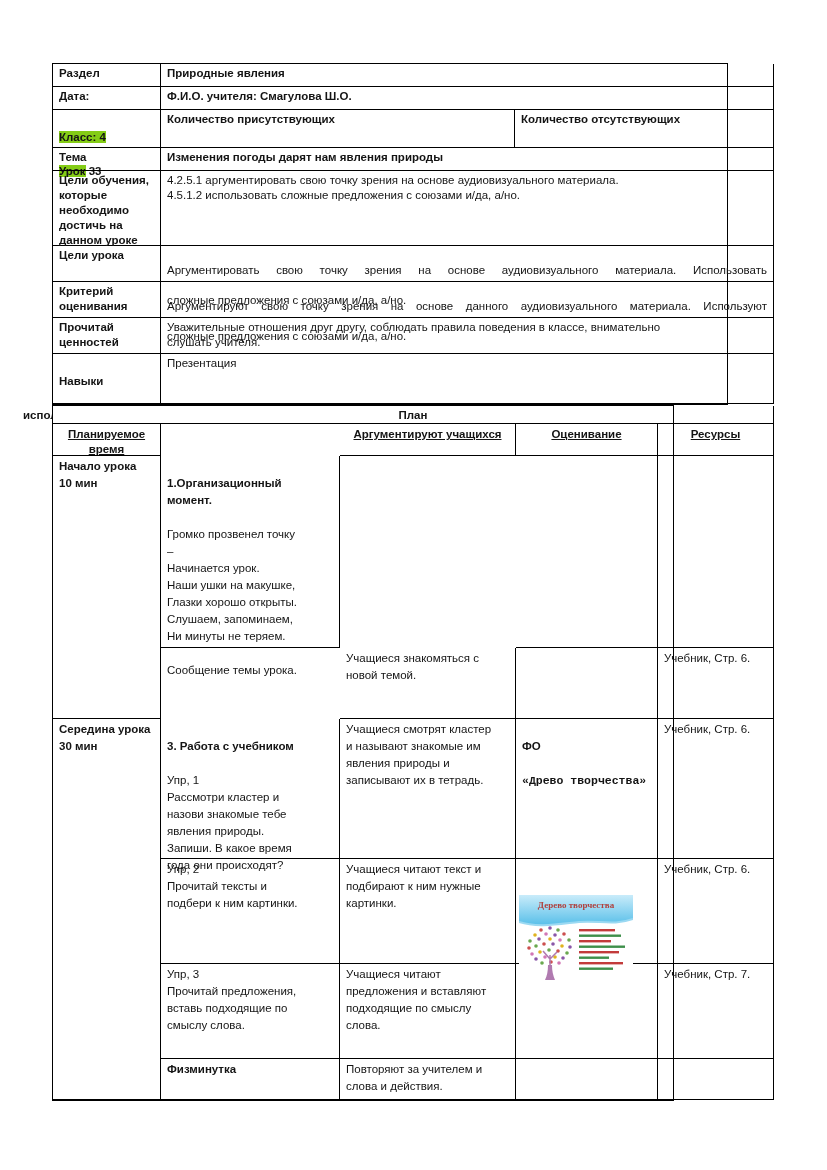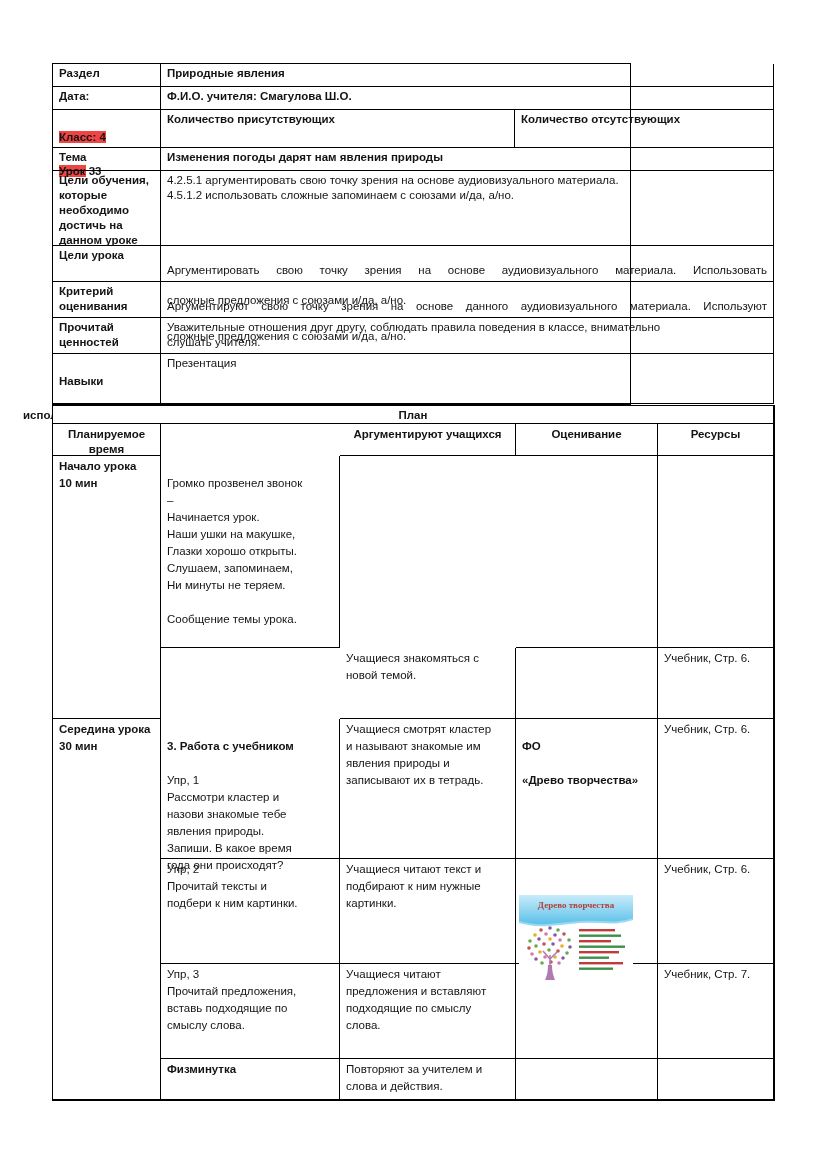--- a/index.html
+++ b/index.html
@@ -1,38 +1,38 @@
 <!DOCTYPE html>
 <html><head>
 <meta charset="utf-8">
 <style>
   html,body { margin:0; padding:0; background:#ffffff; }
   .page {
     position:relative; width:827px; height:1170px; background:#ffffff;
     font-family:"Liberation Sans", sans-serif; color:#141414; overflow:hidden;
   }
   .tbl { position:absolute; display:grid; border:1px solid #000; box-sizing:border-box; background:#fff; }
-  #info { left:52px; top:63px; width:579px;
+  #info { left:52px; top:63px; width:676px;
     grid-template-columns:108px 354px 259px;
     grid-template-rows:23px 23px 38px 23px 75px 36px 36px 36px 50px; }
-  #plan { left:52px; top:405px; width:723px;
+  #plan { left:52px; top:405px; width:622px;
     grid-template-columns:108px 179px 176px 142px 116px;
     grid-template-rows:18px 32px 192px 71px 140px 105px 95px 41px; }
   .c { border-right:1px solid #000; border-bottom:1px solid #000;
        padding:2px 6px; font-size:11.5px; line-height:15px;
        white-space:pre-line; box-sizing:border-box; overflow:visible; }
   .lh17 { line-height:17px; }
   .b { font-weight:bold; }
   .ctr { text-align:center; }
-  .hl { background:#ef4444; }
+  .hl { background:#84cc16; }
   .jf { text-align:justify; text-align-last:justify; }
-  .serif { font-family:Liberation Sans, sans-serif; }
+  .serif { font-family:Liberation Mono, monospace; }
   .p0 { padding:0; }
   #plan .c { line-height:17px; }
-  #plan .hdr { line-height:15px; padding-top:3px; }
+  #plan .hdr { line-height:15px; padding-top:3px;text-decoration:underline; }
   .slide { margin:2px 0 0 3px; width:114px; height:88px; }
 </style>
 </head>
 <body>
 
 <div class="page">
 
   <div class="tbl" id="info">
     <div class="c b" style="grid-area:1/1">Раздел</div>
     <div class="c b" style="grid-area:1/2/2/4">Природные явления</div>
@@ -49,21 +49,21 @@
 
     <div class="c b" style="grid-area:4/1">Тема</div>
     <div class="c b" style="grid-area:5/1">Цели обучения,
 которые
 необходимо
 достичь на
 данном уроке</div>
 
     <div class="c b" style="grid-area:4/2/5/4">Изменения погоды дарят нам явления природы</div>
     <div class="c" style="grid-area:5/2/6/4">4.2.5.1 аргументировать свою точку зрения на основе аудиовизуального материала.
-4.5.1.2 использовать сложные запоминаем с союзами и/да, а/но.</div>
+4.5.1.2 использовать сложные предложения с союзами и/да, а/но.</div>
 
     <div class="c b" style="grid-area:6/1">Цели урока</div>
     <div class="c" style="grid-area:6/2/7/4">
       <div class="jf">Аргументировать свою точку зрения на основе аудиовизуального материала. Использовать</div>
       <div>сложные предложения с союзами и/да, а/но.</div>
     </div>
 
     <div class="c b" style="grid-area:7/1">Критерий
 оценивания</div>
     <div class="c" style="grid-area:7/2/8/4">
@@ -90,21 +90,23 @@
     <div class="c b ctr hdr" style="grid-area:2/1">Планируемое
 время</div>
     <div class="c b ctr hdr" style="grid-area:2/3">Аргументируют учащихся</div>
     <div class="c b ctr hdr" style="grid-area:2/4">Оценивание</div>
     <div class="c b ctr hdr" style="grid-area:2/5">Ресурсы</div>
 
     <div class="c b" style="grid-area:3/1/5/2">Начало урока
 10 мин</div>
 
     <div class="c" style="grid-area:3/2">
-      <div>Громко прозвенел звонок
+      <div class="b">1.Организационный
+момент.</div>
+      <div>Громко прозвенел точку
 –
 Начинается урок.
 Наши ушки на макушке,
 Глазки хорошо открыты.
 Слушаем, запоминаем,
 Ни минуты не теряем.
 
 Сообщение темы урока.</div>
     </div>
     <div class="c" style="grid-area:3/4"></div>

